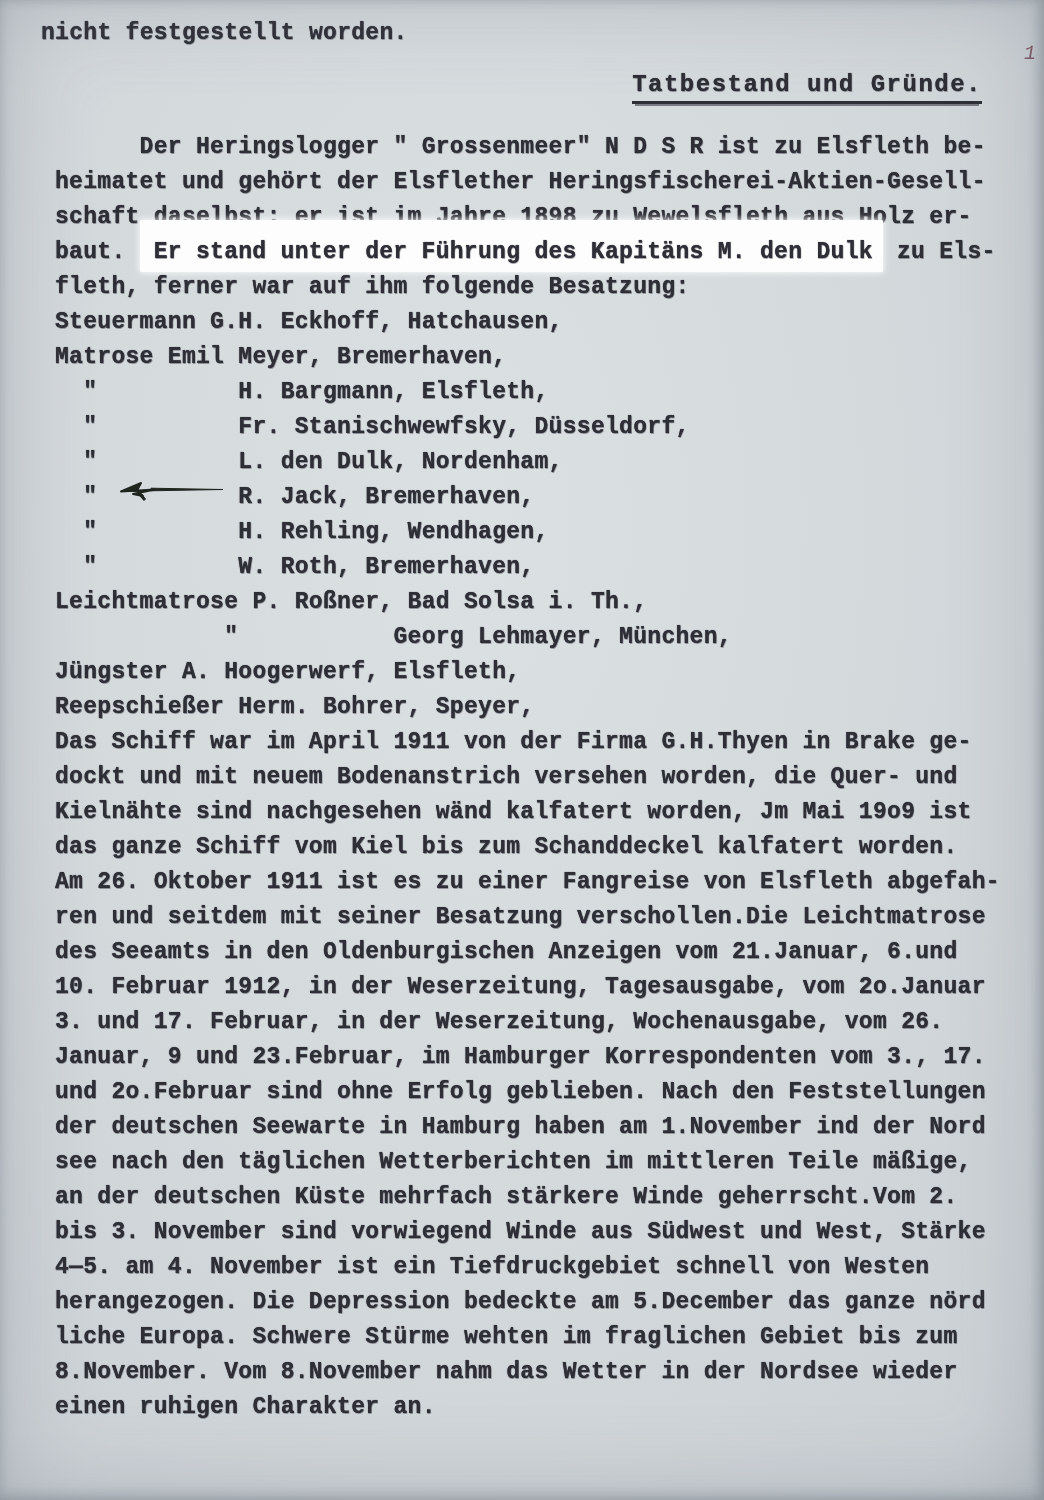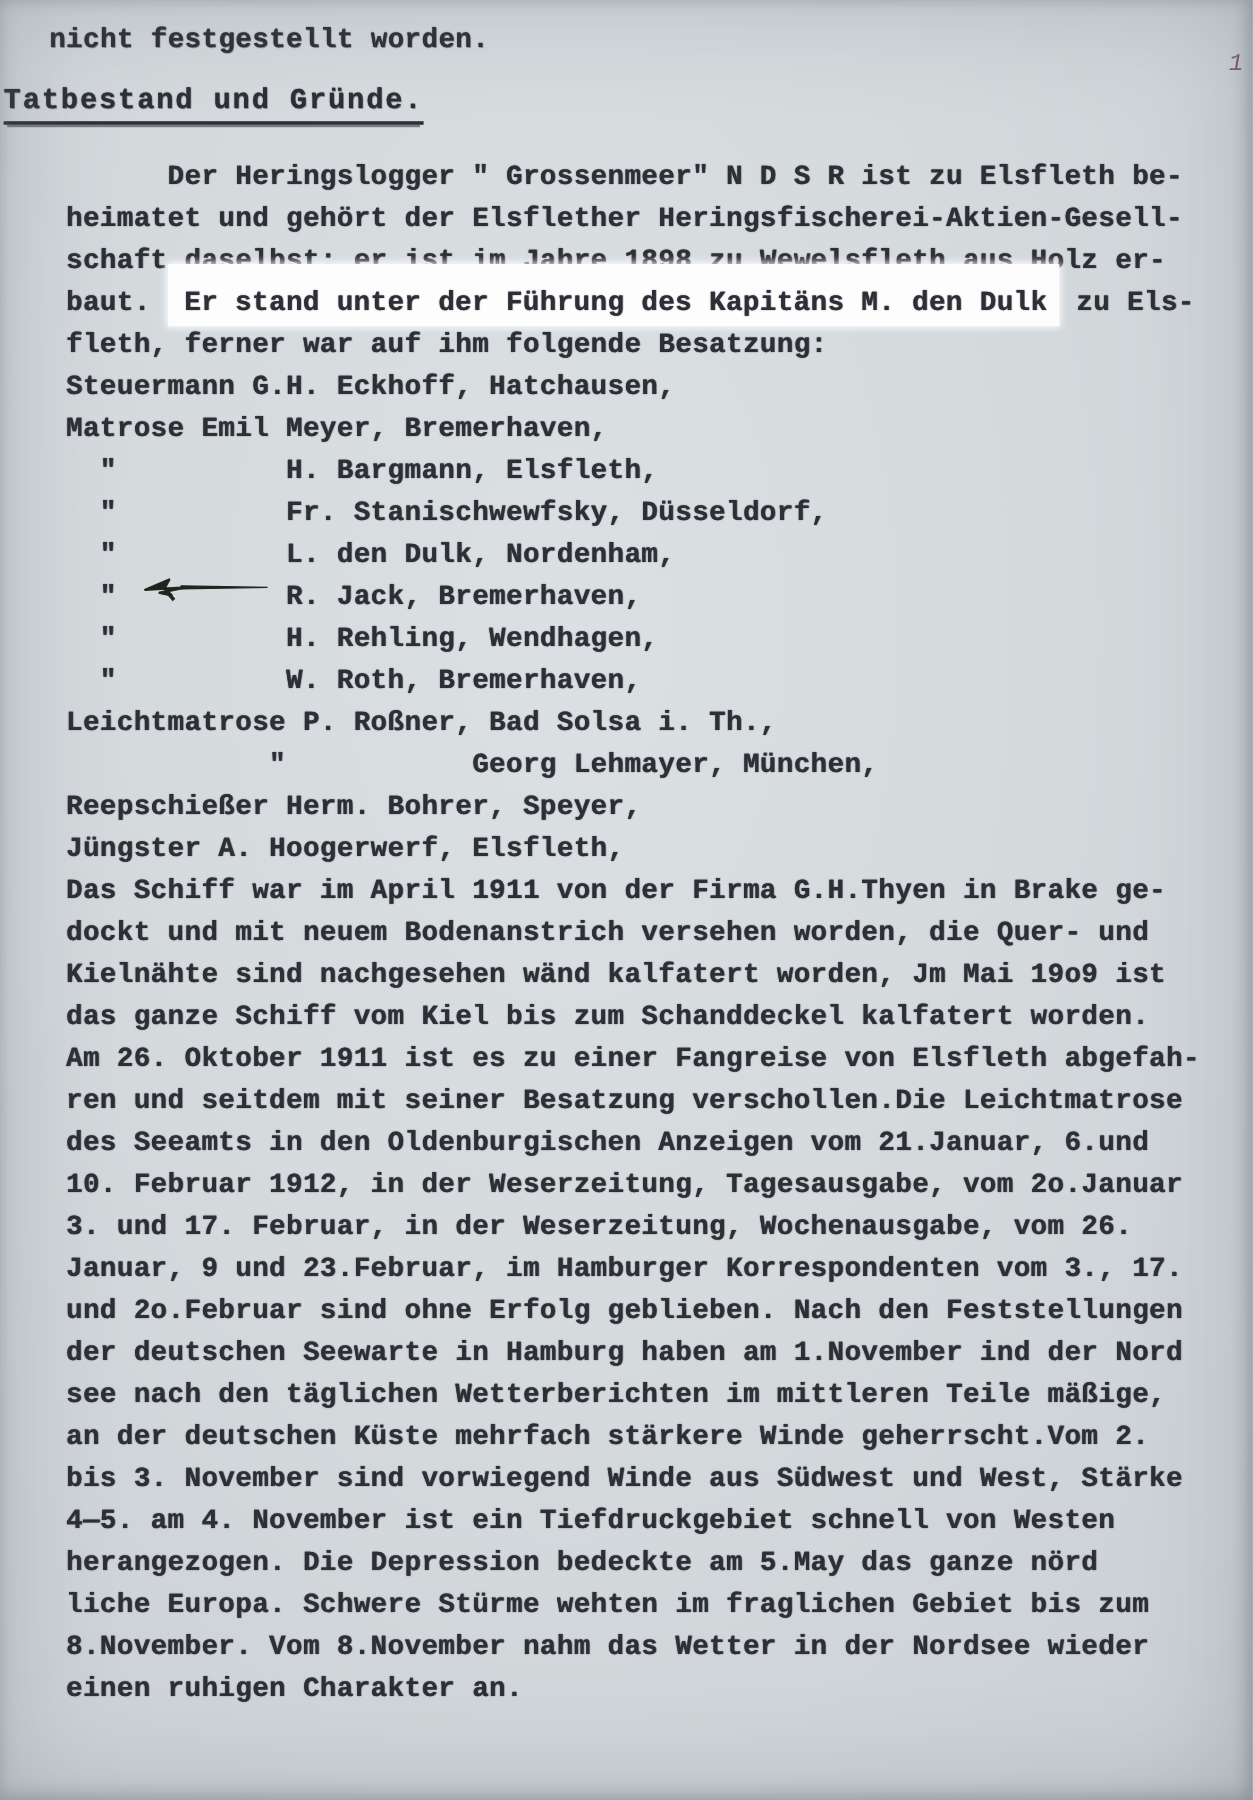--- a/index.html
+++ b/index.html
@@ -23,21 +23,21 @@
     color:var(--ink,#2e2e36);
     font-weight:700;
     font-size:23px;
     letter-spacing:0.3px;
     text-shadow:0 0 1px rgba(44,44,54,.9), 0.6px 0.6px 0 rgba(44,44,54,.35);
   }
   .intro-line{
     white-space:pre;line-height:35px;margin-left:-14px;
   }
   .heading-row{
-    margin-top:20px;text-align:left;transform:translateX(-52px);
+    margin-top:20px;text-align:right;transform:translateX(-52px);
   }
   .heading{
     display:inline-block;
     font-size:24px;letter-spacing:1.5px;
     padding-bottom:3px;
     border-bottom:3px solid currentColor;
     box-shadow:0 5px 0 -3px rgba(44,44,54,.55);
   }
   .doc-body{margin-top:26px;}
   .line{
@@ -88,37 +88,37 @@
                 <path d="M44 9.5 L10 11.5 L30 3 L26 10.5 L32 16 L22 14 Z" stroke-width="2" stroke-linejoin="round"></path>
                 <path d="M28 13 L34 20" stroke-width="3" fill="none"></path>
               </g>
             </svg></span>
 </div>
         <div class="line">  "          R. Jack, Bremerhaven,</div>
         <div class="line">  "          H. Rehling, Wendhagen,</div>
         <div class="line">  "          W. Roth, Bremerhaven,</div>
         <div class="line">Leichtmatrose P. Roßner, Bad Solsa i. Th.,</div>
         <div class="line">            "           Georg Lehmayer, München,</div>
+        <div class="line">Jüngster A. Hoogerwerf, Elsfleth,</div>
         <div class="line">Reepschießer Herm. Bohrer, Speyer,</div>
-        <div class="line">Jüngster A. Hoogerwerf, Elsfleth,</div>
         <div class="line">Das Schiff war im April 1911 von der Firma G.H.Thyen in Brake ge-</div>
         <div class="line">dockt und mit neuem Bodenanstrich versehen worden, die Quer- und</div>
         <div class="line">Kielnähte sind nachgesehen wänd kalfatert worden, Jm Mai 19o9 ist</div>
         <div class="line">das ganze Schiff vom Kiel bis zum Schanddeckel kalfatert worden.</div>
         <div class="line">Am 26. Oktober 1911 ist es zu einer Fangreise von Elsfleth abgefah-</div>
         <div class="line">ren und seitdem mit seiner Besatzung verschollen.Die Leichtmatrose</div>
         <div class="line">des Seeamts in den Oldenburgischen Anzeigen vom 21.Januar, 6.und</div>
         <div class="line">10. Februar 1912, in der Weserzeitung, Tagesausgabe, vom 2o.Januar</div>
         <div class="line">3. und 17. Februar, in der Weserzeitung, Wochenausgabe, vom 26.</div>
         <div class="line">Januar, 9 und 23.Februar, im Hamburger Korrespondenten vom 3., 17.</div>
         <div class="line">und 2o.Februar sind ohne Erfolg geblieben. Nach den Feststellungen</div>
         <div class="line">der deutschen Seewarte in Hamburg haben am 1.November ind der Nord</div>
         <div class="line">see nach den täglichen Wetterberichten im mittleren Teile mäßige,</div>
         <div class="line">an der deutschen Küste mehrfach stärkere Winde geherrscht.Vom 2.</div>
         <div class="line">bis 3. November sind vorwiegend Winde aus Südwest und West, Stärke</div>
         <div class="line">4—5. am 4. November ist ein Tiefdruckgebiet schnell von Westen</div>
-        <div class="line">herangezogen. Die Depression bedeckte am 5.May das ganze nörd</div>
+        <div class="line">herangezogen. Die Depression bedeckte am 5.December das ganze nörd</div>
         <div class="line">liche Europa. Schwere Stürme wehten im fraglichen Gebiet bis zum</div>
         <div class="line">8.November. Vom 8.November nahm das Wetter in der Nordsee wieder</div>
         <div class="line">einen ruhigen Charakter an.</div>
       </div>
   </div>
 </div>
 
 </body></html>

